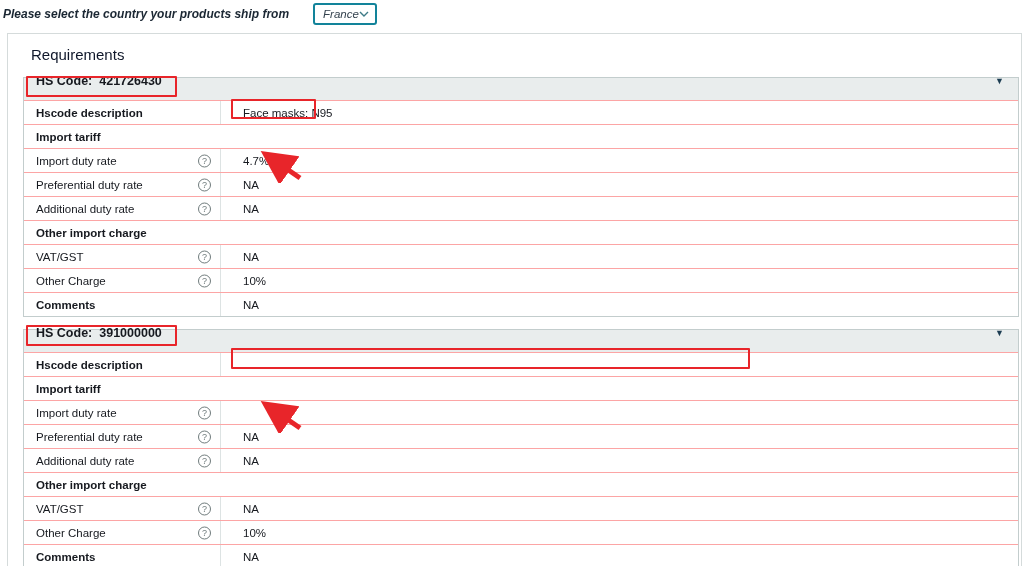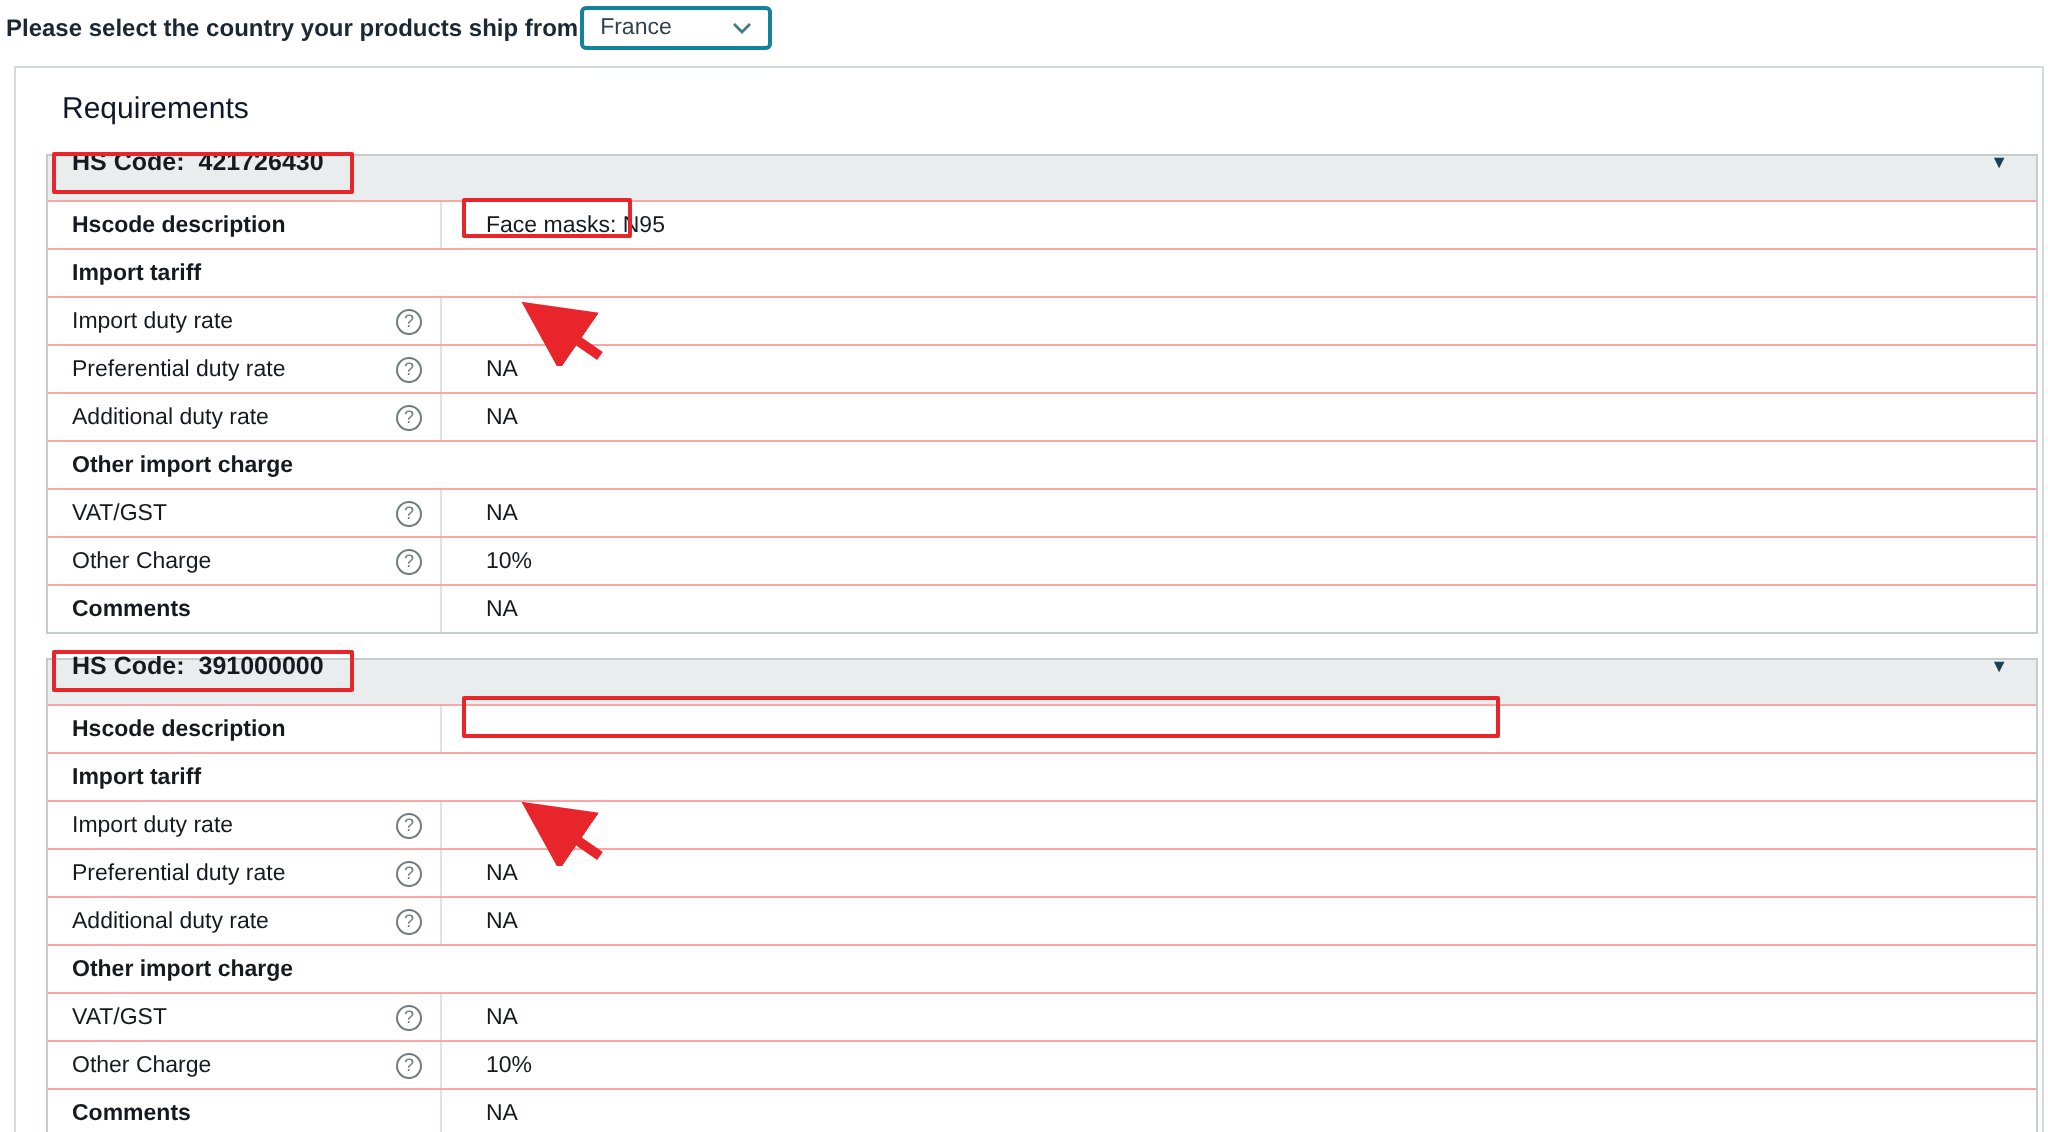--- a/index.html
+++ b/index.html
@@ -1,22 +1,22 @@
 <!DOCTYPE html>
 <html><head>
 <meta charset="utf-8">
 <style>
   * { margin:0; padding:0; box-sizing:border-box; }
   html,body { width:1024px; height:566px; background:#fff; overflow:hidden;
               font-family:"Liberation Sans", sans-serif; position:relative; }
 
   
-  .top-bar { position:absolute; top:3px; left:3px; display:flex; align-items:center; gap:1px; }
+  .top-bar { position:absolute; top:3px; left:3px; display:flex; align-items:center; gap:24px;font-style:italic; }
   .top-label { font-size:12px; font-weight:bold; color:#1b2733; }
-  .country-select { width:96px; height:22px; border:2px solid #12839a; border-radius:3px;
+  .country-select { width:64px; height:22px; border:2px solid #12839a; border-radius:3px;
                     background:#fff; display:flex; align-items:center; justify-content:space-between;
                     padding:0 8px; cursor:pointer; }
   .country-select .val { font-size:11.5px; color:#33414d; }
   .chevron svg { display:block; }
 
   
   .container { position:absolute; top:33px; left:7px; width:1015px; height:700px;
                border:1px solid #d5dbdb; background:#fff; }
   .section-title { margin:12px 0 14px 23px; font-size:15px; font-weight:normal; color:#0f172a; }
 
@@ -72,20 +72,21 @@
       <div class="value-cell">Face masks: N95</div>
     </div>
     <div class="row">
       <div class="section-cell">Import tariff</div>
     </div>
     <div class="row">
       <div class="label-cell">
           <span>Import duty rate</span>
         <span class="help-icon">?</span>
         </div>
+      <div class="value-cell">4.7%</div>
     </div>
     <div class="row">
       <div class="label-cell">
           <span>Preferential duty rate</span>
         <span class="help-icon">?</span>
         </div>
       <div class="value-cell">NA</div>
     </div>
     <div class="row">
       <div class="label-cell">

